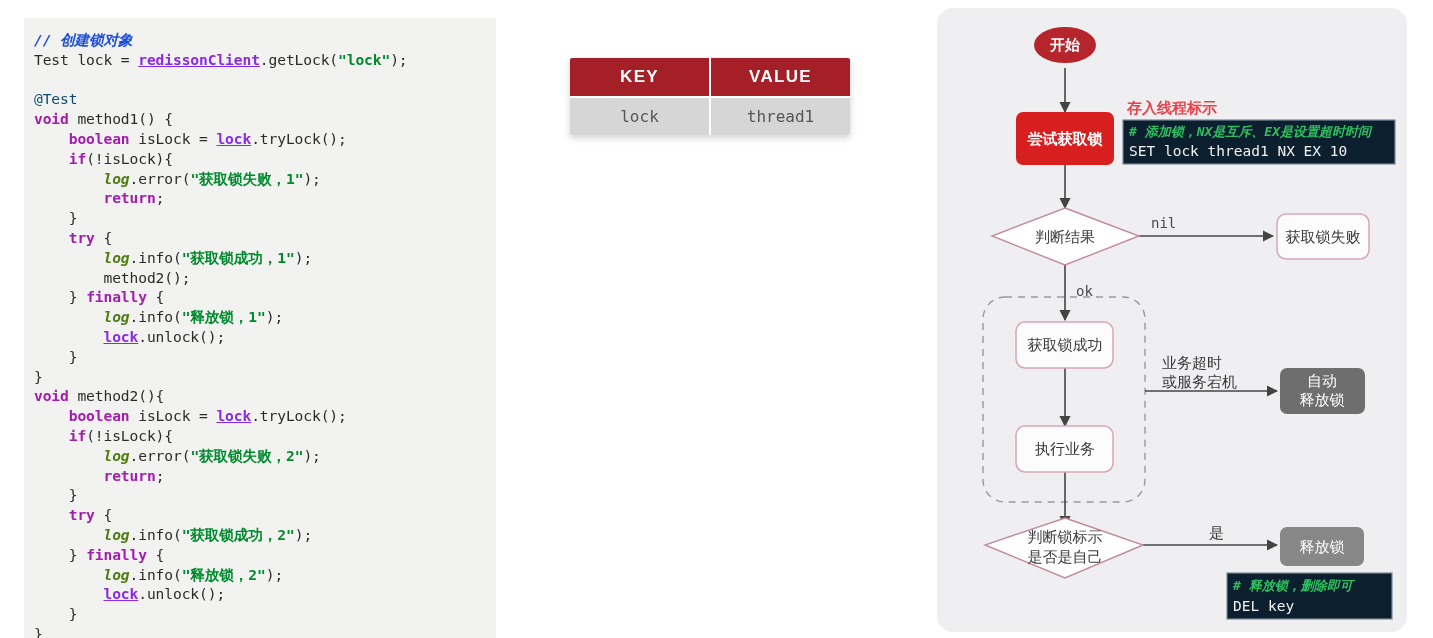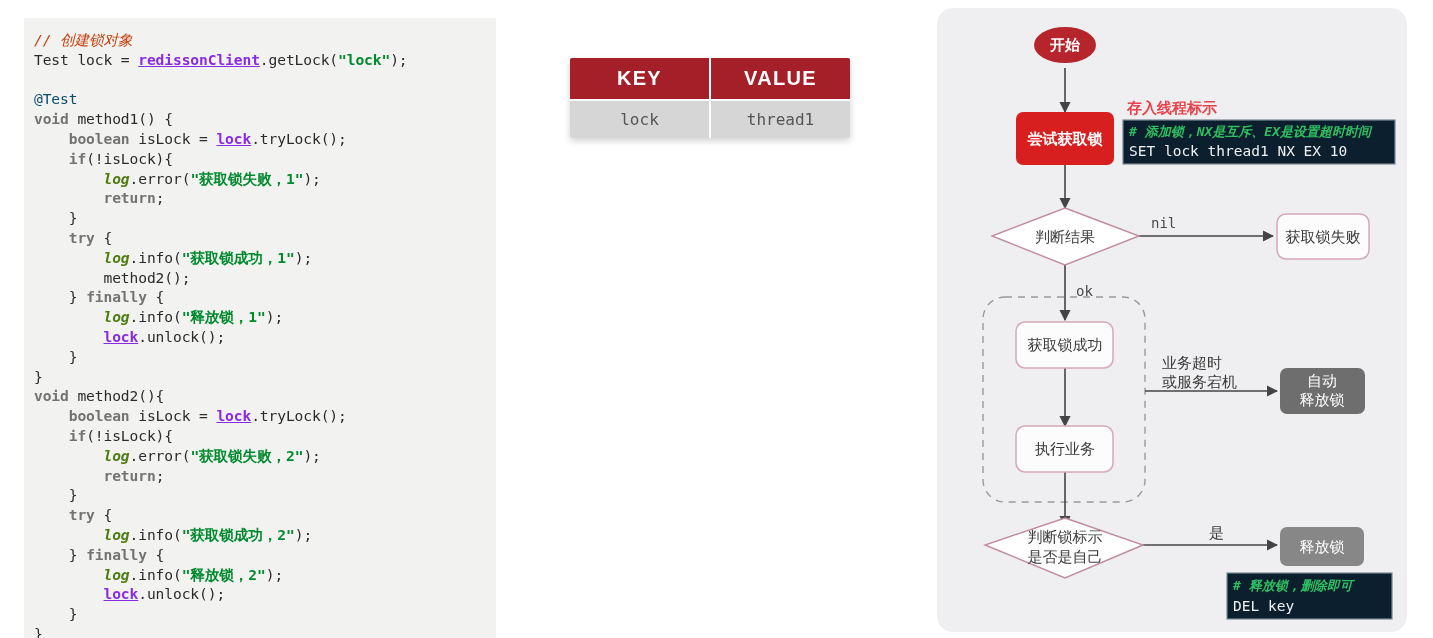--- a/index.html
+++ b/index.html
@@ -29,23 +29,23 @@
   }
   #code-panel pre {
     margin: 0;
     font-family: "DejaVu Sans Mono", "Liberation Mono", monospace;
     font-size: 14.6px;
     line-height: 19.8px;
     color: #2b2b2b;
     white-space: pre;
     letter-spacing: -0.1px;
   }
-  .cm  { color: #c2410c; font-style: italic; }          
+  .cm  { color: #1d4ed8; font-style: italic; font-weight: bold; }          
   .ann { color: #0c4a6e; }                               
-  .kw  { color: #737373; font-weight: bold; }            
+  .kw  { color: #a21caf; font-weight: bold; }            
   .fn  { color: #8a2be2; font-weight: bold; text-decoration: underline; }            
   .lg  { color: #4d7c0f; font-weight: bold; font-style: italic; } 
   .st  { color: #008a2e; font-weight: bold; }            
   .pl  { color: #2b2b2b; }                               
 
   
   #kv-table {
     position: absolute;
     left: 570px;
     top: 58px;
@@ -56,21 +56,21 @@
     background: #ffffff;
   }
   #kv-table table {
     border-collapse: collapse;
     width: 100%;
     table-layout: fixed;
   }
   #kv-table th {
     background: #a41f28;
     color: #ffffff;
-    font-size: 20px;
+    font-size: 17px;
     font-weight: bold;
     letter-spacing: 1.3px;
     padding: 9px 10px;
     text-align: center;
     border-right: 2px solid #ffffff;
     font-family: "Liberation Sans", sans-serif;
   }
   #kv-table th:last-child { border-right: none; }
   #kv-table td {
     background: #d6d6d6;

